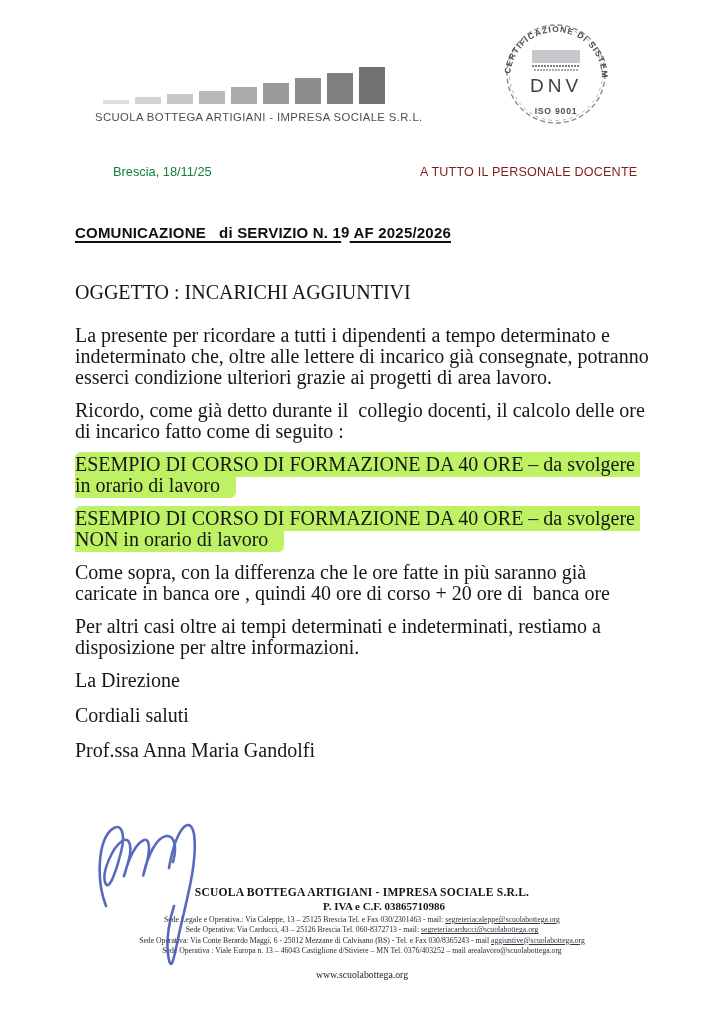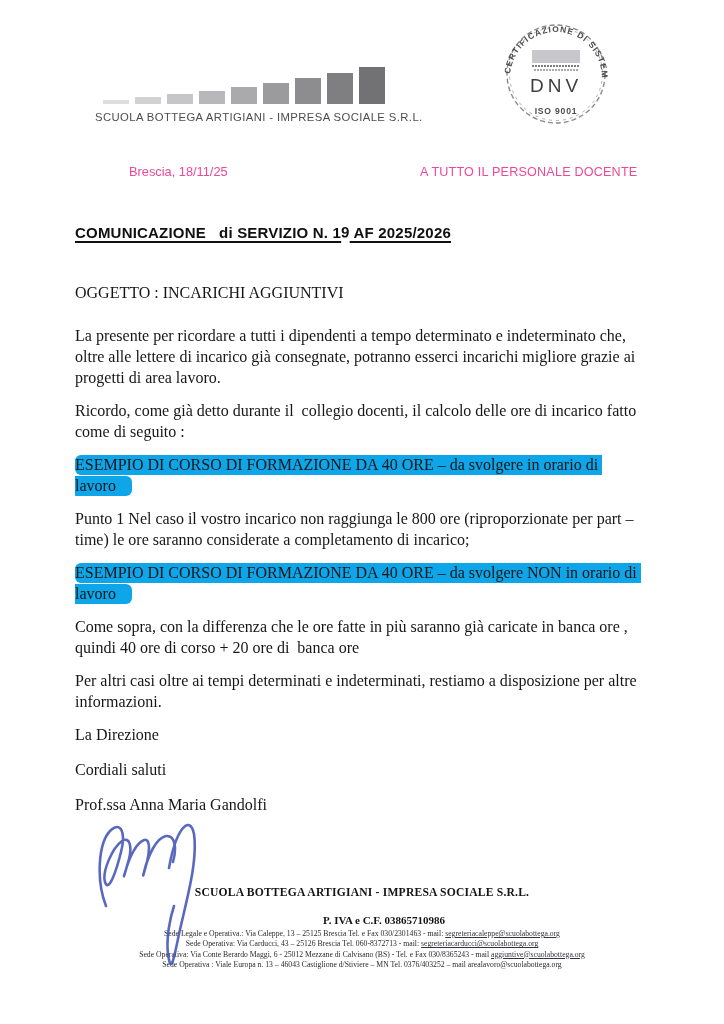--- a/index.html
+++ b/index.html
@@ -22,52 +22,52 @@
   .b8{height:31px;background:#7f7f82;}
   .b9{height:37px;background:#727275;}
   .company-line{
     margin-top:7px;font-family:"Liberation Sans",sans-serif;font-size:11.3px;
     color:#4d4d4d;letter-spacing:0.4px;white-space:nowrap;
   }
   .seal{position:absolute;left:490px;top:12px;}
   
   .place-date{
     position:absolute;left:113px;top:164px;
-    font-family:"Liberation Sans",sans-serif;font-size:12.8px;color:#ec4899;margin-left:16px;
+    font-family:"Liberation Sans",sans-serif;font-size:12.8px;color:#15803d;
   }
   .addressee{
     position:absolute;left:420px;top:165px;
-    font-family:"Liberation Sans",sans-serif;font-size:12.6px;color:#ec4899;letter-spacing:0.2px;
+    font-family:"Liberation Sans",sans-serif;font-size:12.6px;color:#7f1d1d;letter-spacing:0.2px;
   }
   
   .title{
     position:absolute;left:75px;top:224px;
     font-family:"Liberation Sans",sans-serif;font-weight:bold;font-size:15px;
     color:#101010;letter-spacing:0.2px;white-space:pre;
     text-decoration:underline;text-underline-offset:3px;text-decoration-thickness:1.6px;
   }
   .title .digit-fix{display:inline-block;transform:rotate(3deg) translateY(-0.5px);}
   
   .body-block{
     position:absolute;left:75px;top:282px;width:574px;
-    font-size:16px;line-height:21px;color:#161616;
+    font-size:20px;line-height:21px;color:#161616;
   }
   .body-block p{margin:0 0 12px 0;white-space:pre-wrap;}
   .body-block p.subject{margin-bottom:22px;}
   .hl{margin:0 0 12px 0;white-space:pre-wrap;}
-  .hl span{background:#0ea5e9;padding:1px 16px 2px 0;border-radius:6px;}
+  .hl span{background:#bef264;padding:1px 16px 2px 0;border-radius:6px;}
   .closing-gap{margin-bottom:14px !important;}
   
   .signature{position:absolute;left:84px;top:806px;z-index:3;pointer-events:none;}
   
   .footer{
     position:absolute;left:0;top:886px;width:724px;text-align:center;
   }
   .footer .f-company{font-weight:bold;font-size:11.6px;color:#141414;letter-spacing:0.2px;}
-  .footer .f-piva{font-weight:bold;font-size:11px;color:#141414;margin-top:15px;padding-left:44px;}
+  .footer .f-piva{font-weight:bold;font-size:11px;color:#141414;margin-top:1px;padding-left:44px;}
   .footer .f-lines{margin-top:3px;font-size:7.7px;line-height:10.3px;color:#2a2a2a;}
   .footer .f-lines .mail-link{text-decoration:underline;color:#33343f;}
   .footer .f-lines .mail-plain{color:#2a2a2a;}
   .footer .f-site{margin-top:13px;font-size:9.8px;color:#222;}
 </style>
 </head>
 <body>
 
 <div class="page">
 
@@ -105,24 +105,23 @@
     </svg>
   </div>
 
   <div class="place-date">Brescia, 18/11/25</div>
   <div class="addressee">A TUTTO IL PERSONALE DOCENTE</div>
 
   <div class="title"><span>COMUNICAZIONE   di SERVIZIO N. 1</span><span class="digit-fix">9</span><span> AF 2025/2026</span></div>
 
   <div class="body-block">
     <p class="subject">OGGETTO : INCARICHI AGGIUNTIVI</p>
-    <p>La presente per ricordare a tutti i dipendenti a tempo determinato e indeterminato che, oltre alle lettere di incarico già consegnate, potranno esserci incarichi migliore grazie ai progetti di area lavoro.</p>
+    <p>La presente per ricordare a tutti i dipendenti a tempo determinato e indeterminato che, oltre alle lettere di incarico già consegnate, potranno esserci condizione ulteriori grazie ai progetti di area lavoro.</p>
     <p>Ricordo, come già detto durante il  collegio docenti, il calcolo delle ore di incarico fatto come di seguito :</p>
     <p class="hl"><span>ESEMPIO DI CORSO DI FORMAZIONE DA 40 ORE – da svolgere in orario di lavoro</span></p>
-    <p>Punto 1 Nel caso il vostro incarico non raggiunga le 800 ore (riproporzionate per part – time) le ore saranno considerate a completamento di incarico;</p>
     <p class="hl"><span>ESEMPIO DI CORSO DI FORMAZIONE DA 40 ORE – da svolgere NON in orario di lavoro</span></p>
     <p>Come sopra, con la differenza che le ore fatte in più saranno già caricate in banca ore , quindi 40 ore di corso + 20 ore di  banca ore</p>
     <p>Per altri casi oltre ai tempi determinati e indeterminati, restiamo a disposizione per altre informazioni.</p>
     <p class="closing-gap">La Direzione</p>
     <p class="closing-gap">Cordiali saluti</p>
     <p>Prof.ssa Anna Maria Gandolfi</p>
   </div>
 
   <div class="signature">
     <svg width="130" height="180" viewBox="0 0 130 180">
@@ -135,15 +134,16 @@
 
   <div class="footer">
     <div class="f-company">SCUOLA BOTTEGA ARTIGIANI - IMPRESA SOCIALE S.R.L.</div>
     <div class="f-piva">P. IVA e C.F. 03865710986</div>
     <div class="f-lines">
       <div><span>Sede  Legale e Operativa.: Via Caleppe, 13 – 25125 Brescia Tel. e Fax  030/2301463   - mail: </span><span class="mail-link">segreteriacaleppe@scuolabottega.org</span></div>
       <div><span>Sede  Operativa: Via Carducci, 43 – 25126 Brescia Tel. 060-8372713  - mail: </span><span class="mail-link">segreteriacarducci@scuolabottega.org</span></div>
       <div><span>Sede  Operativa: Via Conte Berardo Maggi, 6 - 25012 Mezzane di Calvisano (BS) - Tel. e Fax 030/8365243 - mail  </span><span class="mail-link">aggiuntive@scuolabottega.org</span></div>
       <div><span>Sede Operativa : Viale Europa n. 13 – 46043 Castiglione d/Stiviere – MN Tel. 0376/403252 – mail  </span><span class="mail-plain">arealavoro@scuolabottega.org</span></div>
     </div>
+    <div class="f-site">www.scuolabottega.org</div>
   </div>
 
 </div>
 
 </body></html>

